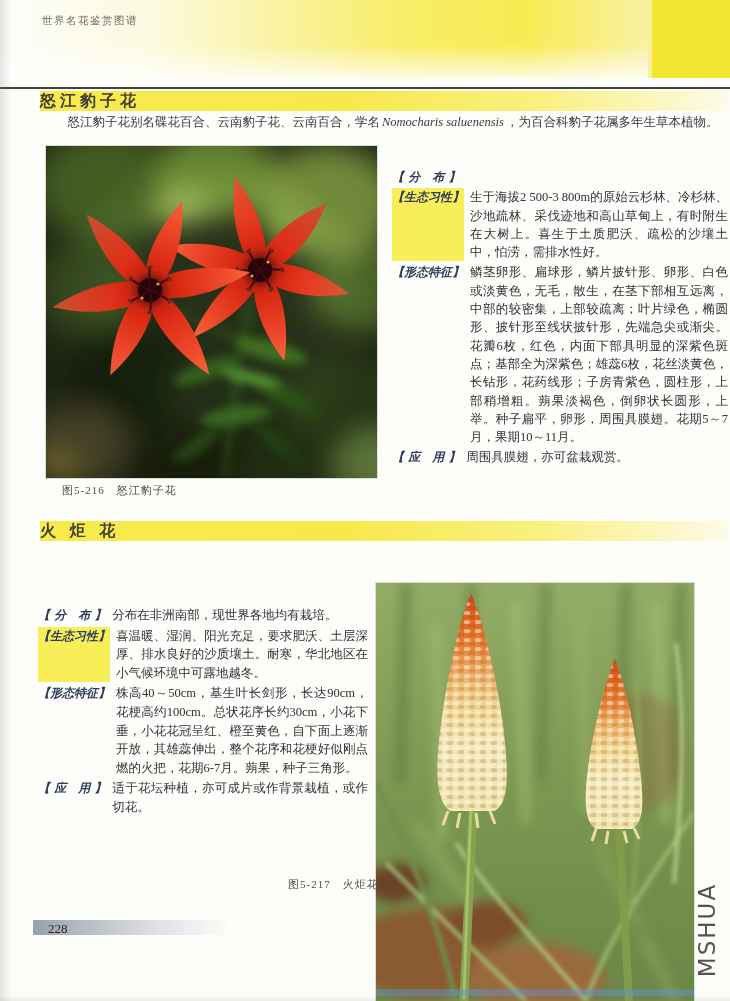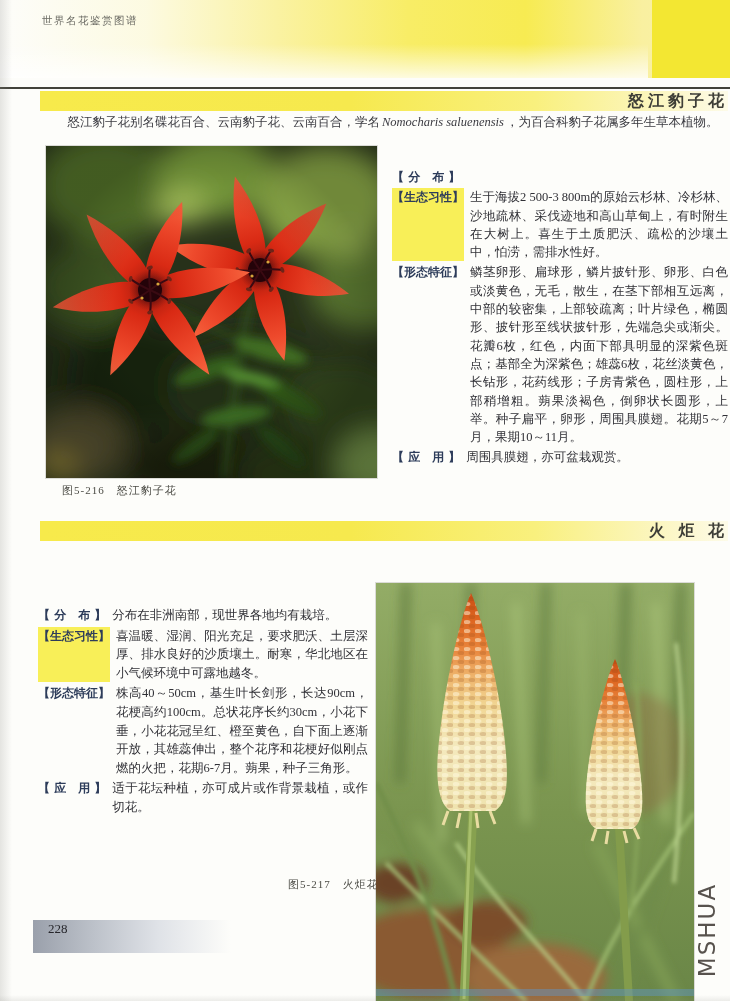--- a/index.html
+++ b/index.html
@@ -15,53 +15,53 @@
   .band{position:absolute;left:0;top:0;width:730px;height:78px;
         background:linear-gradient(90deg,rgba(255,255,255,0) 0%,rgba(252,248,205,.55) 20%,#faf2a2 38%,#f8ed66 56%,#f7eb52 72%,#f9f0a0 88%,#f8f2aa 100%);}
   .band-fade{position:absolute;left:0;top:44px;width:648px;height:34px;
         background:linear-gradient(180deg,rgba(255,255,255,0),rgba(255,255,255,.8));}
   .band-corner{position:absolute;left:652px;top:0;width:78px;height:78px;background:#f3e732;}
   .page-header{position:absolute;left:42px;top:14px;font-family:"DejaVu Sans","Liberation Sans",sans-serif;
         font-size:10.5px;letter-spacing:1.5px;color:#6b6b64;}
   .rule{position:absolute;left:0;top:87px;width:730px;height:2px;background:#42423a;}
 
   
-  .titlebar{position:absolute;left:40px;width:688px;height:20px;line-height:20px;text-align:right;
+  .titlebar{position:absolute;left:40px;width:688px;height:20px;line-height:20px;text-align:left;
         background:linear-gradient(90deg,#f7ea4b 0%,#f6e94e 45%,#f9f07e 72%,#fcf7cc 93%,#fdfbe8 100%);
         font-family:"DejaVu Sans","Liberation Sans",sans-serif;font-weight:bold;font-size:16px;
         letter-spacing:4px;color:#3e3e37;}
   .tb1{top:91px;} .tb2{top:521px;}
 
   .intro{position:absolute;left:40px;width:688px;font-size:12.5px;line-height:17px;text-indent:2.2em;color:#3a3a40;}
   .in1{top:114px;} .in2{top:544px;}
   .latin{font-style:italic;margin:1px 2px;}
 
   
   .col{position:absolute;font-size:12.5px;line-height:18.3px;}
   .col1{left:392px;top:168px;width:336px;}
   .col2{left:38px;top:606px;width:330px;line-height:18.6px;}
   .sec{display:flex;margin-bottom:2px;}
   .sec-label{flex:0 0 auto;white-space:nowrap;margin-right:6px;
         font-family:"DejaVu Sans","Liberation Sans",sans-serif;font-weight:bold;font-size:12px;
-        color:#2d3c5a;line-height:inherit;}
+        color:#2d3c5a;line-height:inherit;font-style:italic;}
   .hl{background:#f8ef58;}
   .sec-text{flex:1;text-align:justify;color:#303036;}
 
   
   .photo{position:absolute;box-shadow:0 0 0 1px rgba(120,120,110,.25);}
   .ph1{left:46px;top:146px;width:331px;height:332px;}
   .ph2{left:376px;top:583px;width:318px;height:418px;}
   .photo svg{display:block;width:100%;height:100%;}
 
   .caption{position:absolute;font-size:11px;color:#4c4c46;letter-spacing:1px;text-align:center;}
   .cap1{left:62px;top:483px;}
   .cap2{left:288px;top:877px;}
 
   
-  .pagebar{position:absolute;left:33px;top:920px;width:215px;height:33px;line-height:17px;
+  .pagebar{position:absolute;left:33px;top:920px;width:215px;height:15px;line-height:17px;
         background:linear-gradient(90deg,#9aa0ab 0%,#bcc1c9 28%,#dfe2e7 58%,rgba(255,255,255,0) 92%);
         font-size:13px;color:#26262b;padding-left:0;}
   .pagebar span{padding-left:15px;}
   .watermark{position:absolute;left:637px;top:916px;width:140px;height:28px;line-height:28px;
         transform:rotate(-90deg);font-family:"DejaVu Sans","Liberation Sans",sans-serif;
         font-size:23px;letter-spacing:2px;color:#57524d;text-align:center;}
 </style>
 </head>
 <body>
 

